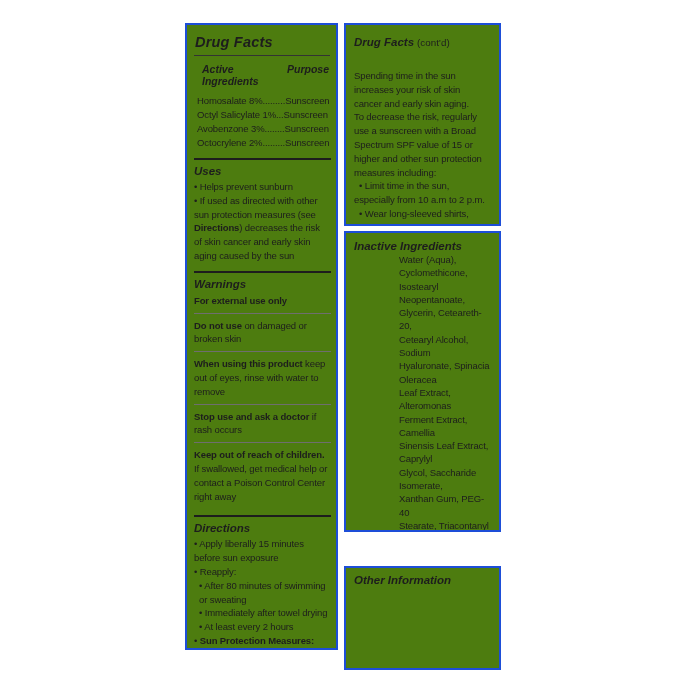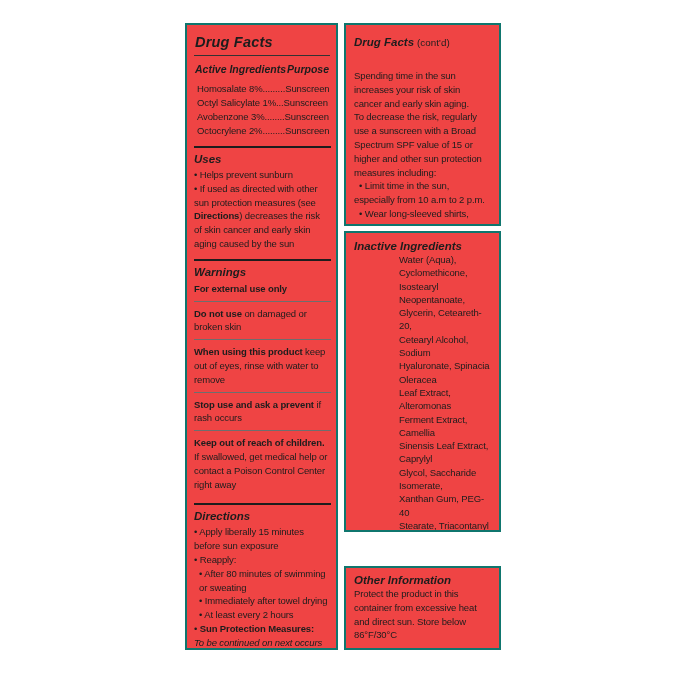--- a/index.html
+++ b/index.html
@@ -2,31 +2,31 @@
 <html><head>
 <meta charset="utf-8">
 <style>
   * { margin: 0; padding: 0; box-sizing: border-box; }
   html, body { width: 679px; height: 679px; background: #ffffff; }
   .page {
     position: relative; width: 679px; height: 679px;
     font-family: "Liberation Sans", sans-serif; color: #1d1d1d; background: #ffffff;
   }
   .panel {
-    position: absolute; border: 2px solid #0f766e; background: #ef4444; overflow: hidden;
+    position: absolute; border: 2px solid #1d4ed8; background: #4d7c0f; overflow: hidden;
   }
   .left  { left: 185px; top: 23px;  width: 153px; height: 627px; padding: 8px 5px 0 7px; }
   .rbox1 { left: 344px; top: 23px;  width: 157px; height: 203px; padding: 7px 5px 0 8px; }
   .rbox2 { left: 344px; top: 231px; width: 157px; height: 301px; padding: 7px 5px 0 8px; }
-  .rbox3 { left: 344px; top: 566px; width: 157px; height: 84px;  padding: 6px 5px 0 8px; }
+  .rbox3 { left: 344px; top: 566px; width: 157px; height: 104px;  padding: 6px 5px 0 8px; }
 
   .df-title { font-size: 14.5px; font-weight: bold; font-style: italic; letter-spacing: .2px; margin: 1px 0 5px 1px; }
   .title-rule { border-top: 1.5px solid #333; margin: 0 1px 7px 0; }
 
-  .ai-header { display: flex; justify-content: space-between; font-size: 10.5px; font-weight: bold; font-style: italic; margin: 0 2px 7px 1px; }
+  .ai-header { display: flex; justify-content: space-between; font-size: 10.5px; font-weight: bold; font-style: italic; margin: 0 2px 7px 8px; }
   .ai-rows { font-size: 9.5px; line-height: 14px; letter-spacing: -.12px; padding-left: 3px; }
 
   .section { border-top: 2px solid #1d1d1d; margin-top: 8px; padding-top: 5px; }
   .heading { font-size: 11.5px; font-weight: bold; font-style: italic; }
   .section .heading { margin-bottom: 3px; }
 
   .body { font-size: 9.5px; line-height: 13.8px; letter-spacing: -.12px; white-space: pre-line; }
   .rbox2 .body { line-height: 13.3px; margin-left: 45px; }
 
   .warn-item { padding: 1px 0 4px; }
@@ -74,21 +74,21 @@
       <div class="heading">Warnings</div>
       <div class="body warn-item"><span class="b">For external use only</span></div>
       <div class="warn-rule"></div>
       <div class="body warn-item"><span class="b">Do not use</span><span> on damaged or
 broken skin</span></div>
       <div class="warn-rule"></div>
       <div class="body warn-item"><span class="b">When using this product</span><span> keep
 out of eyes, rinse with water to
 remove</span></div>
       <div class="warn-rule"></div>
-      <div class="body warn-item"><span class="b">Stop use and ask a prevent</span><span> if
+      <div class="body warn-item"><span class="b">Stop use and ask a doctor</span><span> if
 rash occurs</span></div>
       <div class="warn-rule"></div>
       <div class="body warn-item"><span class="b">Keep out of reach of children.</span><span>
 If swallowed, get medical help or
 contact a Poison Control Center
 right away</span></div>
     </div>
 
     <div class="section">
       <div class="heading">Directions</div>
@@ -143,19 +143,15 @@
 Disodium EDTA, Parfum*,
 Tocopheryl Acetate, Helianthus
 Annuus Seed Oil,
 Triethanolamine, Citric Acid,
 Sodium Citrate, Potassium
 Sorbate *Natural Fragrance</div>
   </section>
 
   <section class="panel rbox3">
     <div class="heading">Other Information</div>
-    <div class="body">Protect the product in this
-container from excessive heat
-and direct sun. Store below
-86°F/30°C</div>
   </section>
 
 </div>
 
 </body></html>

